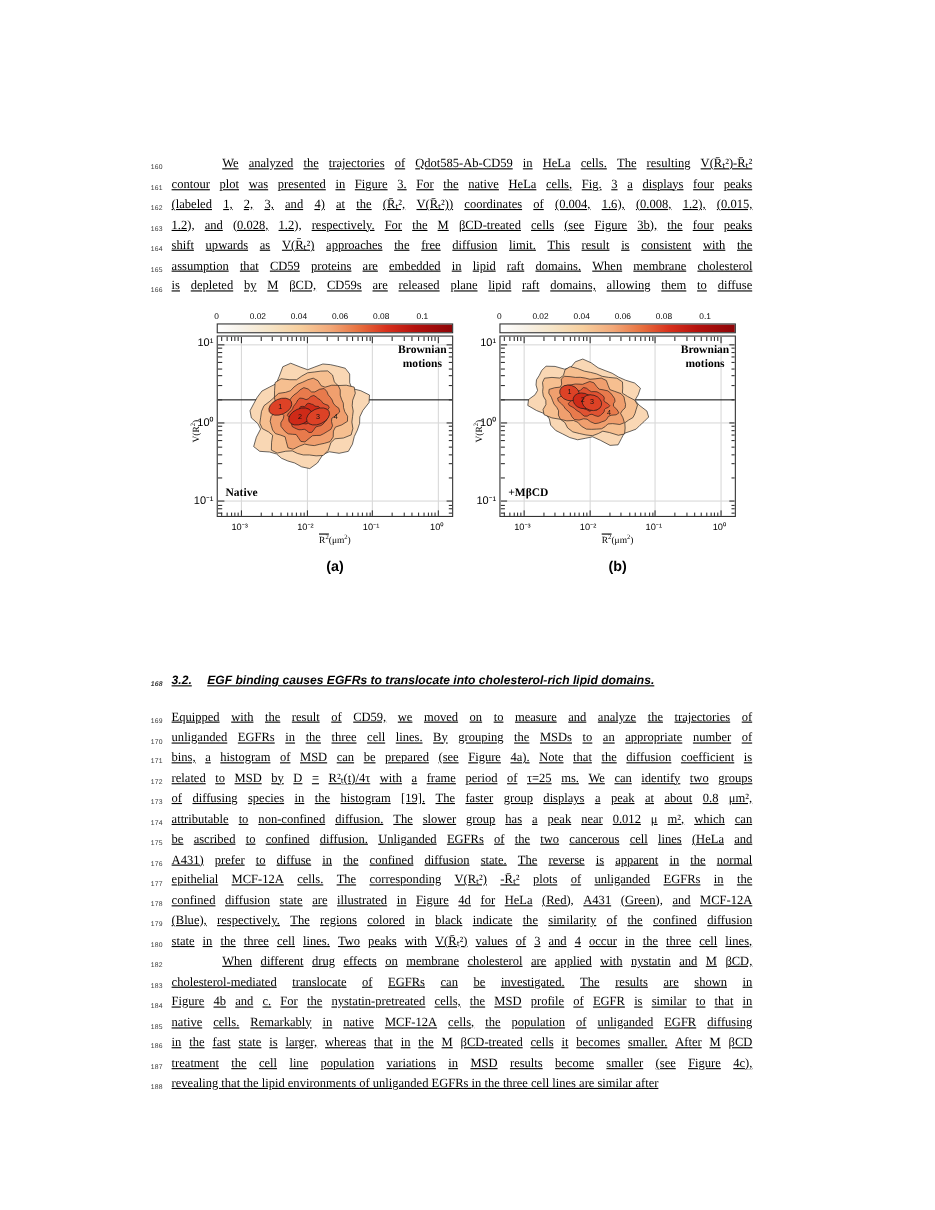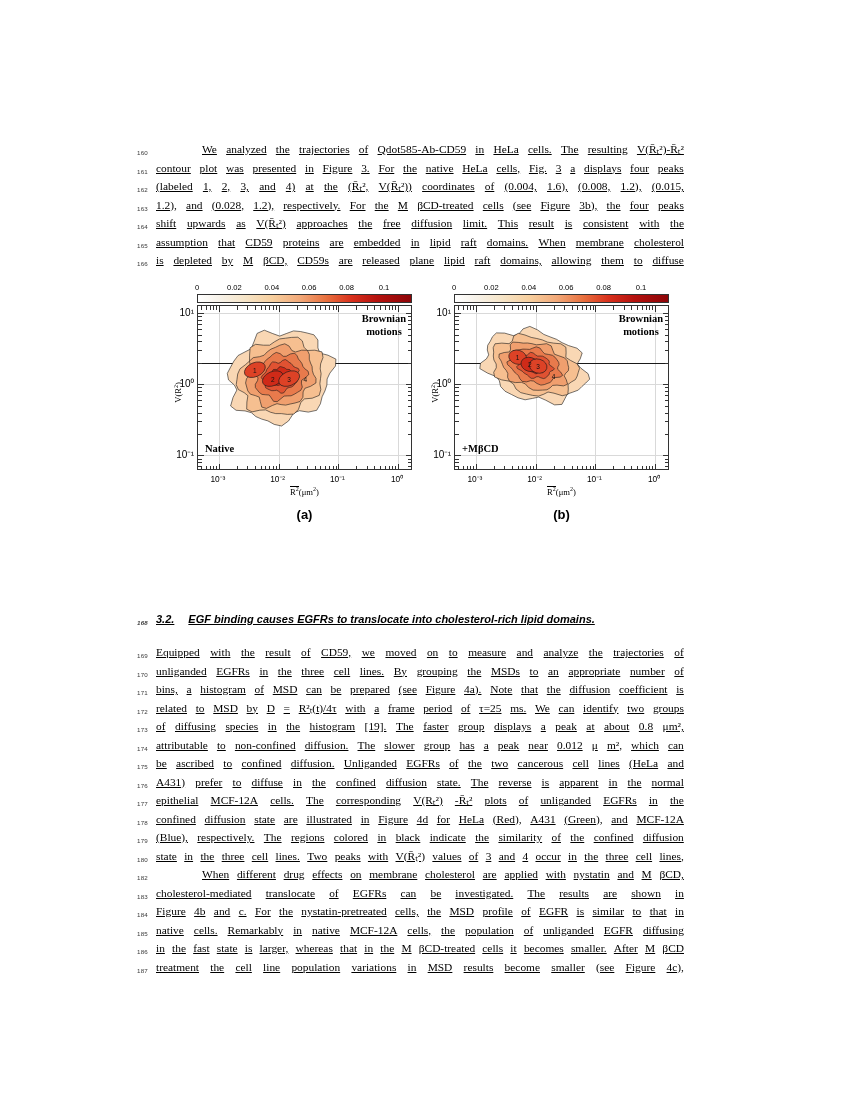--- a/index.html
+++ b/index.html
@@ -1012,15 +1012,19 @@
           <span>in</span>
           <span>MSD</span>
           <span>results</span>
           <span>become</span>
           <span>smaller</span>
           <span>(see</span>
           <span>Figure</span>
           <span>4c),</span>
         </span>
       </div>
+      <div class="line">
+        <span class="lno">188</span>
+        <span class="ltxt">revealing that the lipid environments of unliganded EGFRs in the three cell lines are similar after</span>
+      </div>
     </div>
 
 </div>
 
 </body></html>

